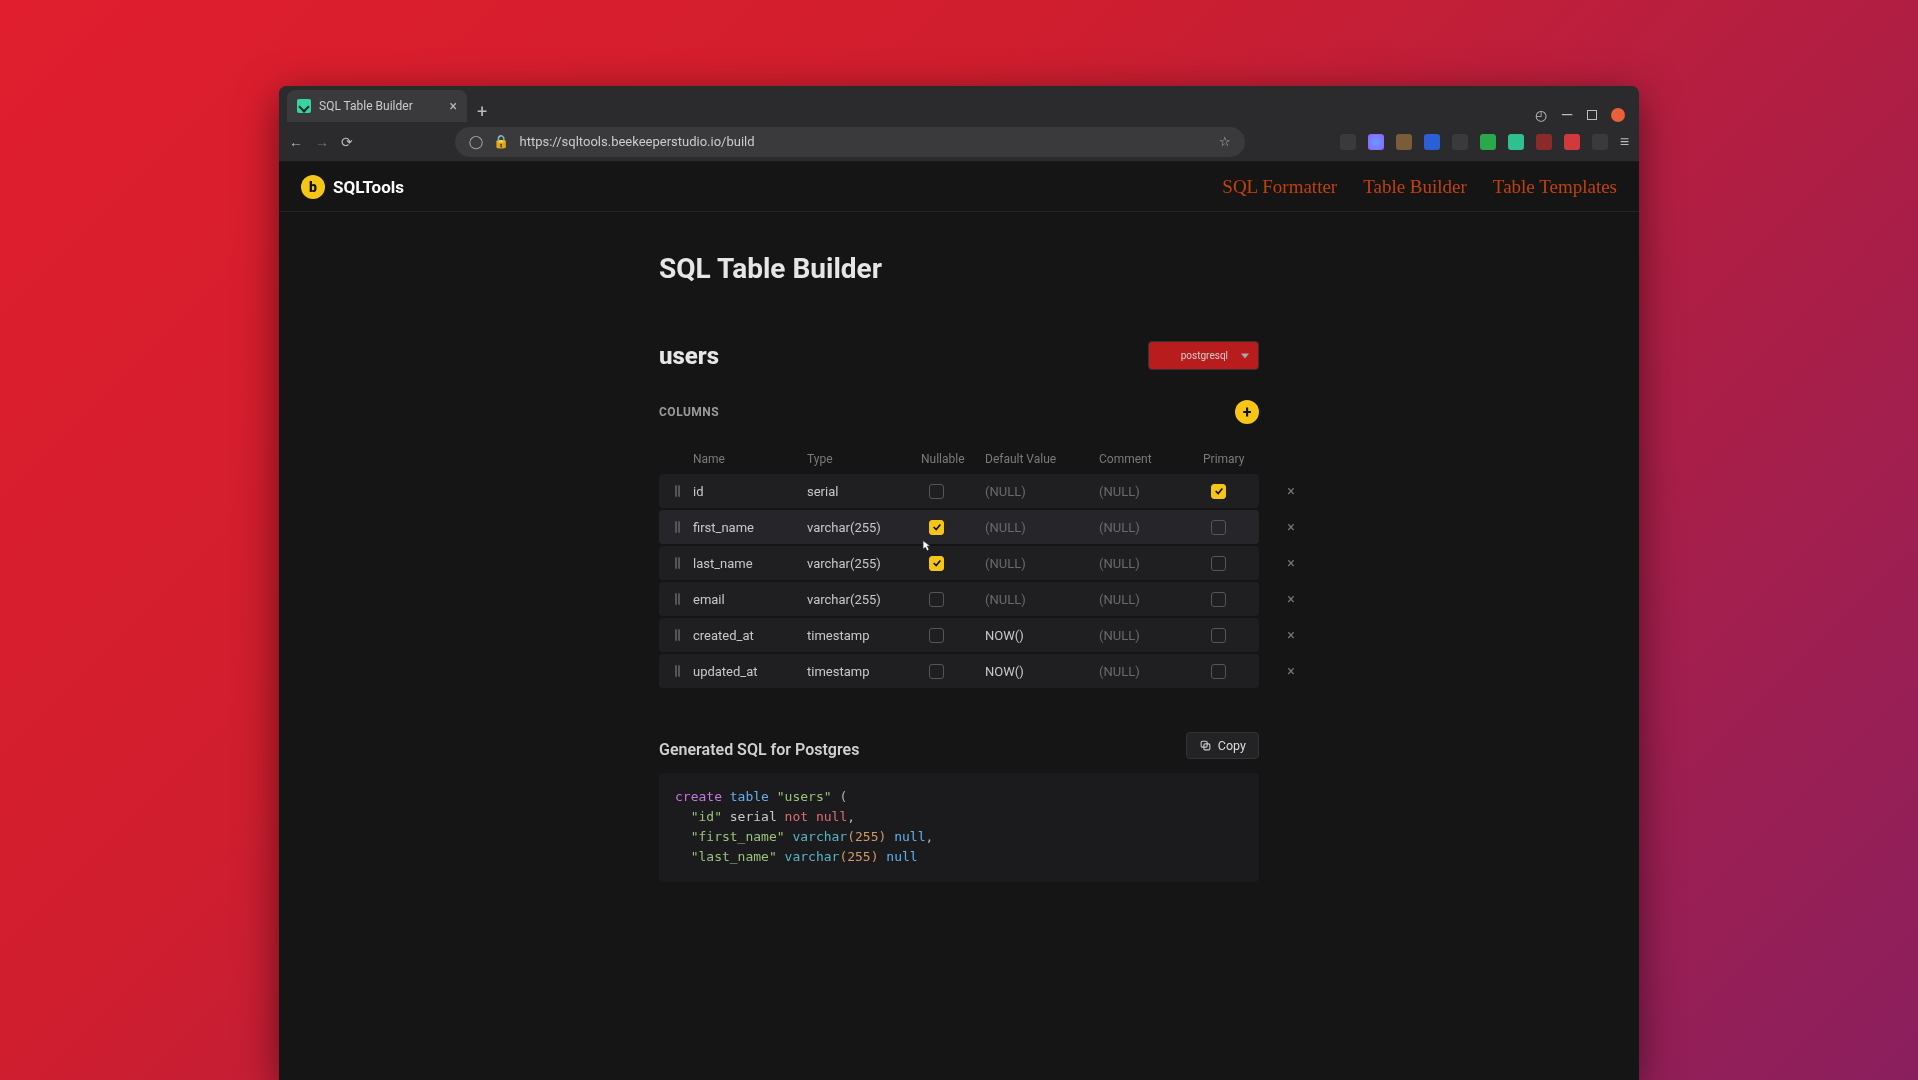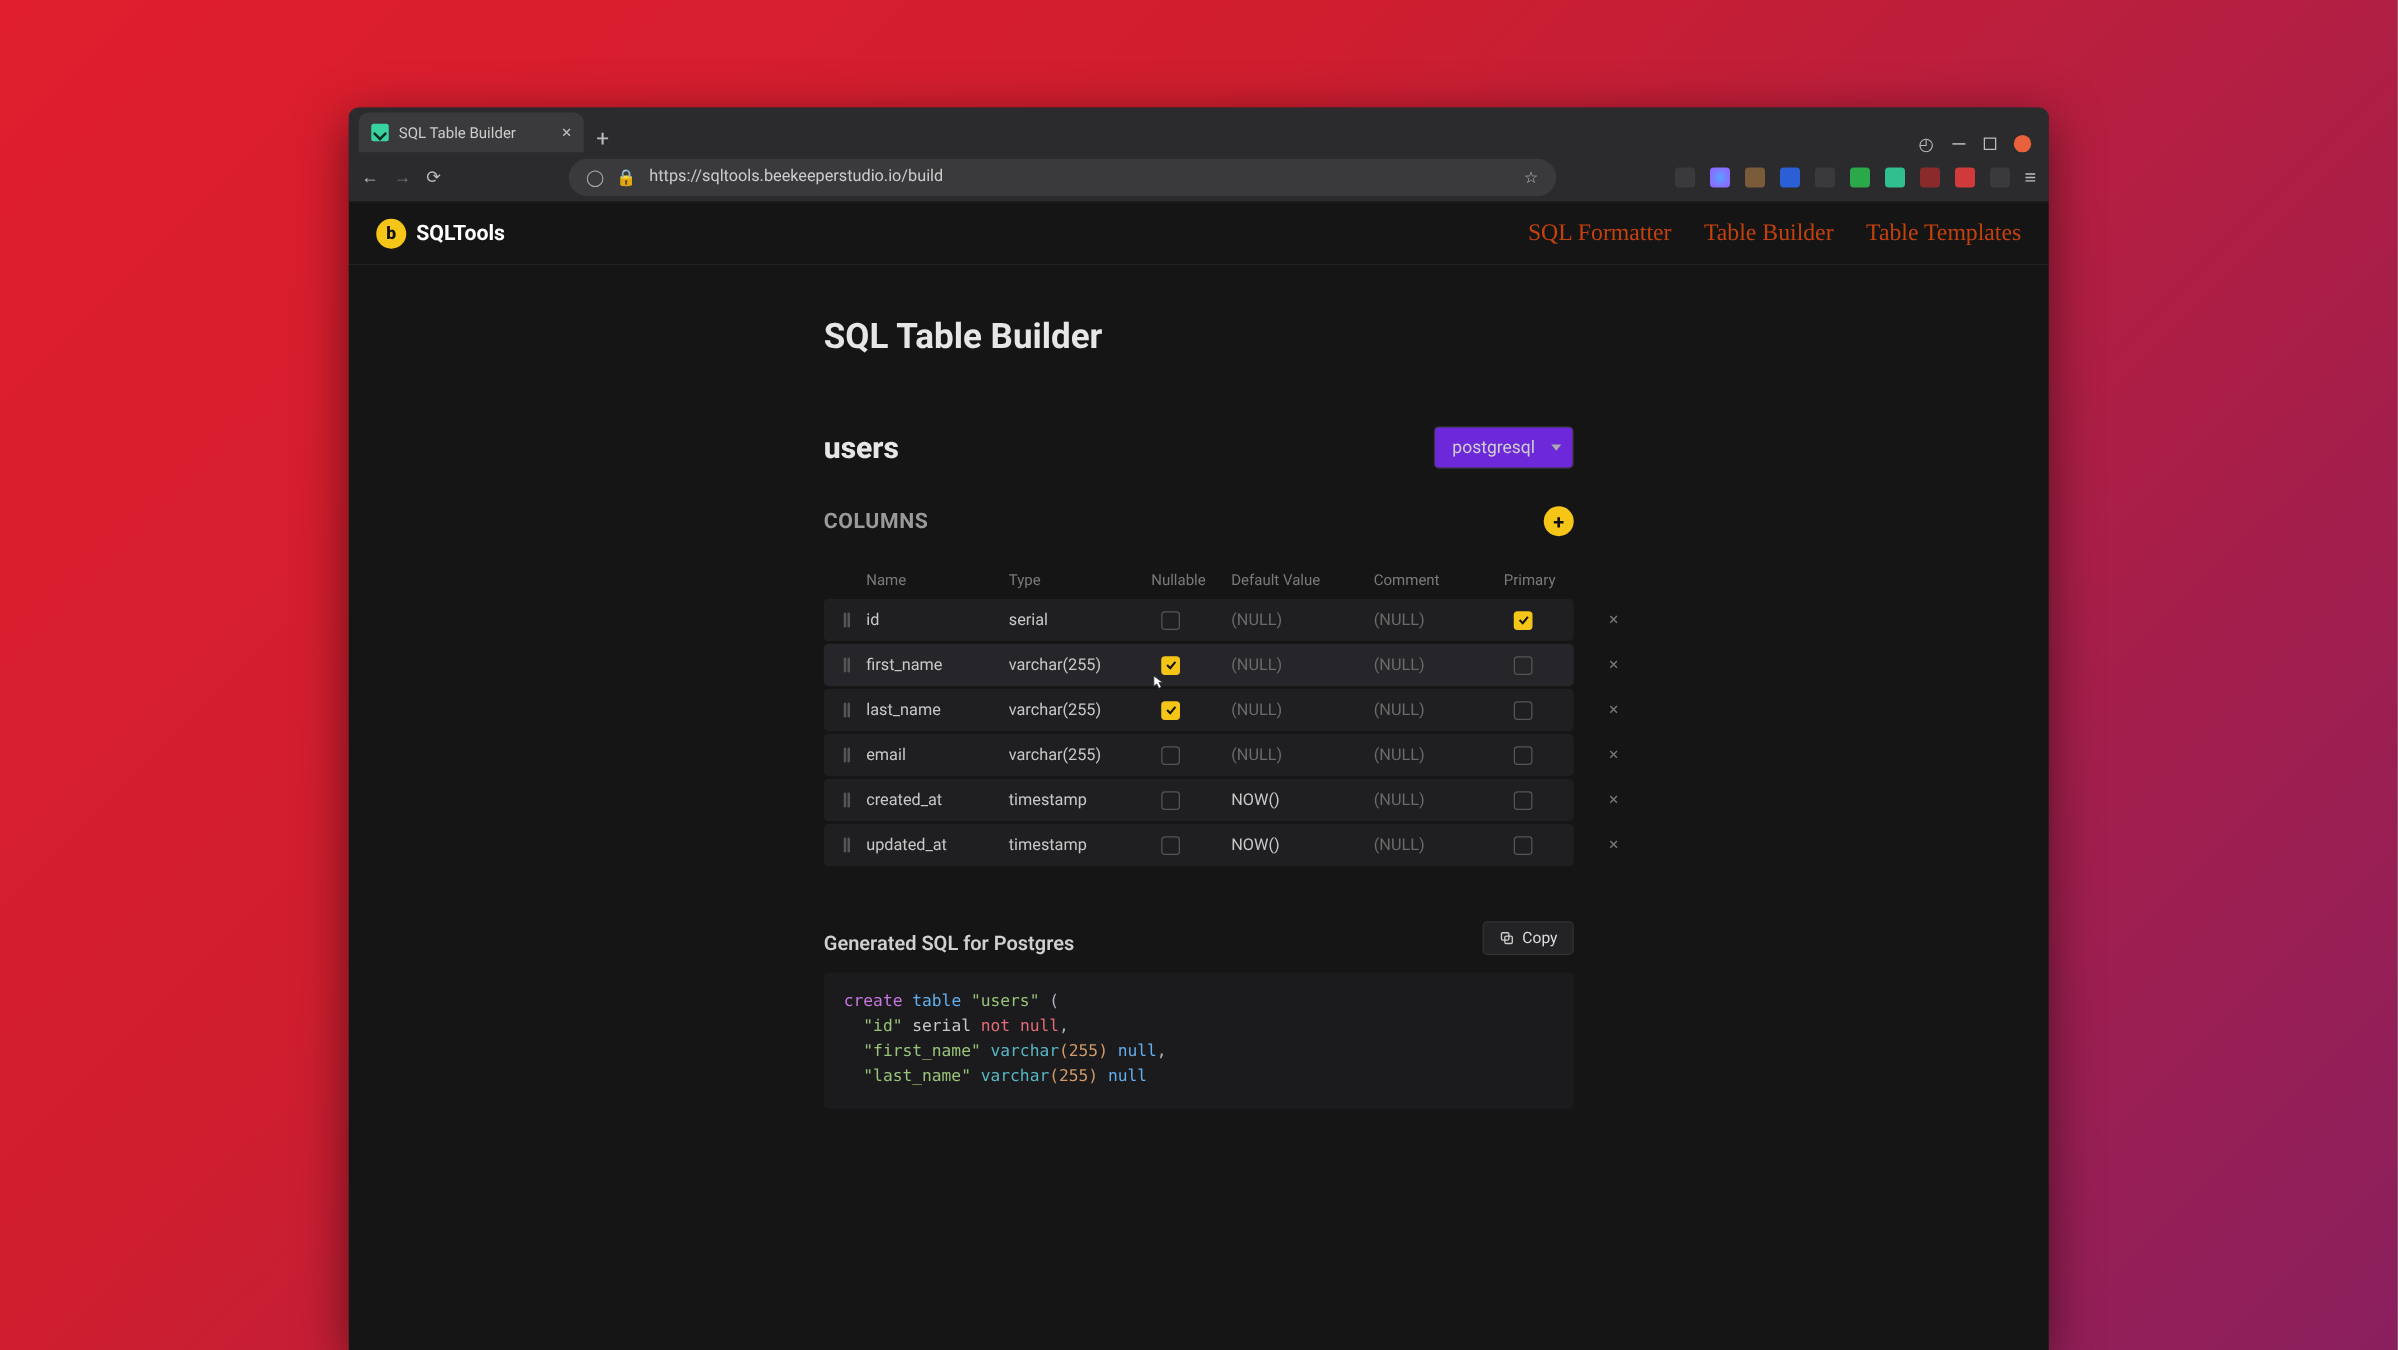--- a/index.html
+++ b/index.html
@@ -121,35 +121,35 @@
 }
 .page h1 { color:#e6e6e6; font-size:28px; font-weight:700; margin-bottom:16px; }
 .intro { color:#b8b8b8; font-size:14.5px; line-height:1.55; }
 .intro .bk { color:#f5c518; }
 .table-head {
   display:flex; align-items:center; justify-content:space-between;
   margin-top: 56px;
 }
 .table-name { color:#e6e6e6; font-size:24px; font-weight:800;text-align:right; }
 .db-select {
-  background:#6d28d9; border:1px solid #333; color:#d0d0d0;
-  padding: 8px 30px 8px 14px; border-radius:4px; font-size:14px;
+  background:#b91c1c; border:1px solid #333; color:#d0d0d0;
+  padding: 8px 30px 8px 32px; border-radius:4px; font-size:10px;
   position:relative;
 }
 .db-select-wrap { position:relative; }
 .db-select-wrap::after {
   content:""; position:absolute; right:10px; top:50%;
   width:0;height:0;border-left:4px solid transparent;border-right:4px solid transparent;border-top:5px solid #aaa;
   transform:translateY(-50%);
 }
 .cols-head {
   display:flex; align-items:center; justify-content:space-between;
   margin-top: 30px;
 }
-.cols-label { color:#9a9a9a; font-size:17px; font-weight:700; letter-spacing:0.5px; }
+.cols-label { color:#9a9a9a; font-size:12px; font-weight:700; letter-spacing:0.5px; }
 .add-col {
   width:24px; height:24px; border-radius:50%; background:#f5c518;
   color:#111; display:flex; align-items:center; justify-content:center;
   font-size:16px; font-weight:700; cursor:pointer;
 }
 .cols-table { margin-top:20px; }
 .cols-header, .col-row {
   display:grid;
   grid-template-columns: 24px 110px 110px 60px 110px 100px 70px 28px;
   align-items:center;

